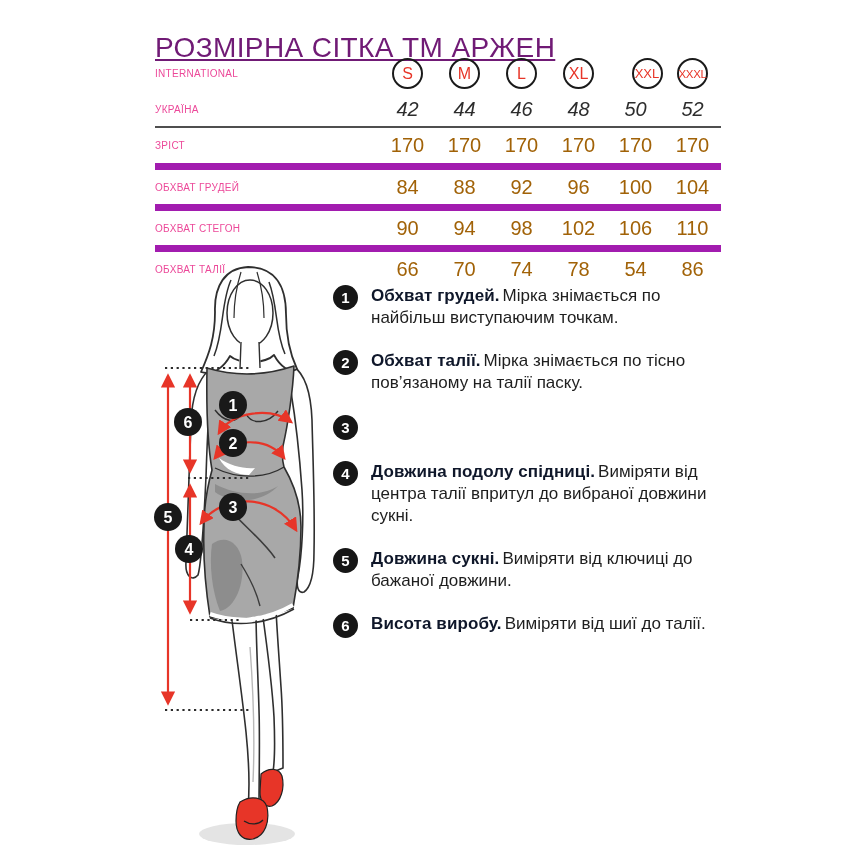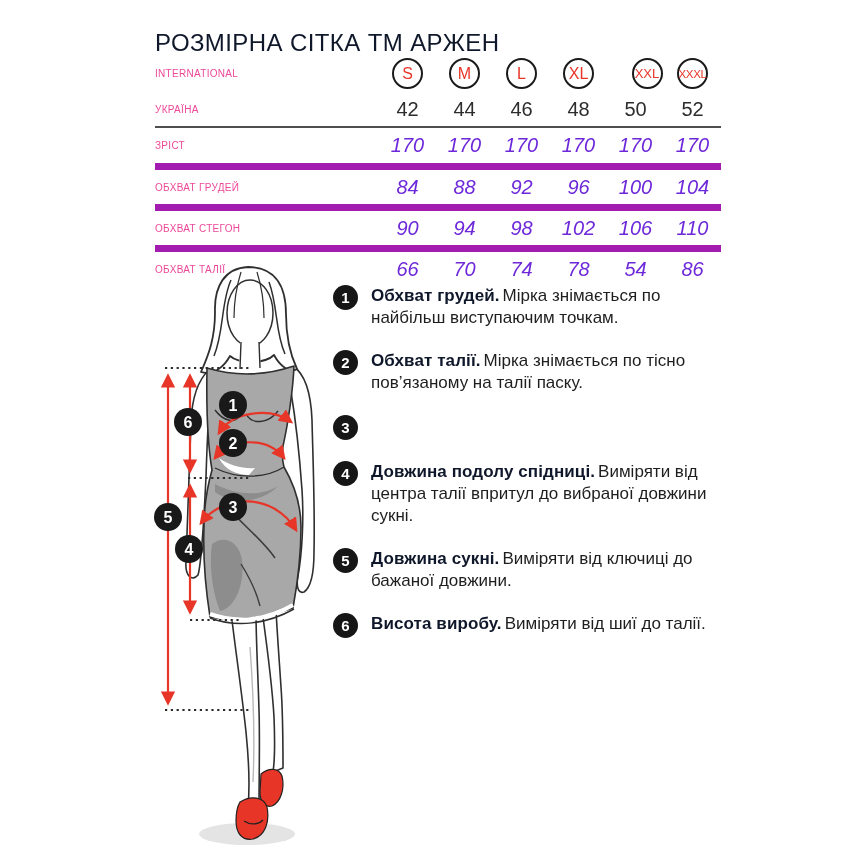--- a/index.html
+++ b/index.html
@@ -1,34 +1,34 @@
 <!DOCTYPE html>
 <html><head>
 <meta charset="utf-8">
 <style>
   html,body{margin:0;padding:0;background:#fff;}
   body{width:850px;height:850px;position:relative;overflow:hidden;
        font-family:"Liberation Sans","DejaVu Sans",sans-serif;
        -webkit-font-smoothing:antialiased;}
 
   
-  #title{position:absolute;left:155px;top:13px;font-size:24px;font-weight:500;
-         color:#0f172a;letter-spacing:.4px;white-space:nowrap;}
+  #title{position:absolute;left:155px;top:13px;font-size:28px;font-weight:500;
+         color:#701a75;letter-spacing:.4px;white-space:nowrap;text-decoration:underline;}
 
   
   #size-table{position:absolute;left:155px;top:55px;width:566px;}
   .trow{display:grid;grid-template-columns:224px repeat(6,57px);align-items:center;}
   .trow-0{height:37px;}
   .trow-1{height:34px;}
   .trow-2{height:35px;border-top:2px solid #4f4f4f;}
   .trow-3,.trow-4,.trow-5{height:34px;border-top:7px solid #a21caf;}
   .tlabel{font-size:10px;color:#ec4899;letter-spacing:.3px;font-weight:500;}
   .tcell{text-align:center;font-size:20px;display:flex;align-items:center;justify-content:center;}
-  .tcell.dark{color:#2d2d2d;}
-  .tcell.gray{color:#6d28d9;font-style:italic;}
+  .tcell.dark{color:#2d2d2d;font-style:italic;}
+  .tcell.gray{color:#a16207;}
   .size-circle{box-sizing:border-box;width:31px;height:31px;border:2px solid #1a1a1a;
       border-radius:50%;display:inline-flex;align-items:center;justify-content:center;
       color:#e73528;font-size:16px;white-space:nowrap;overflow:visible;}
   .size-circle.len3{font-size:13px;margin-left:23px;}
   .size-circle.len4{font-size:11.5px;letter-spacing:-.4px;}
 
   
   #figure{position:absolute;left:145px;top:262px;width:195px;height:588px;}
   .dotted{stroke:#2b2b2b;stroke-width:2.1;stroke-dasharray:2.2 3.6;fill:none;}
   .redline{stroke:#e73528;stroke-width:2.2;fill:none;}

